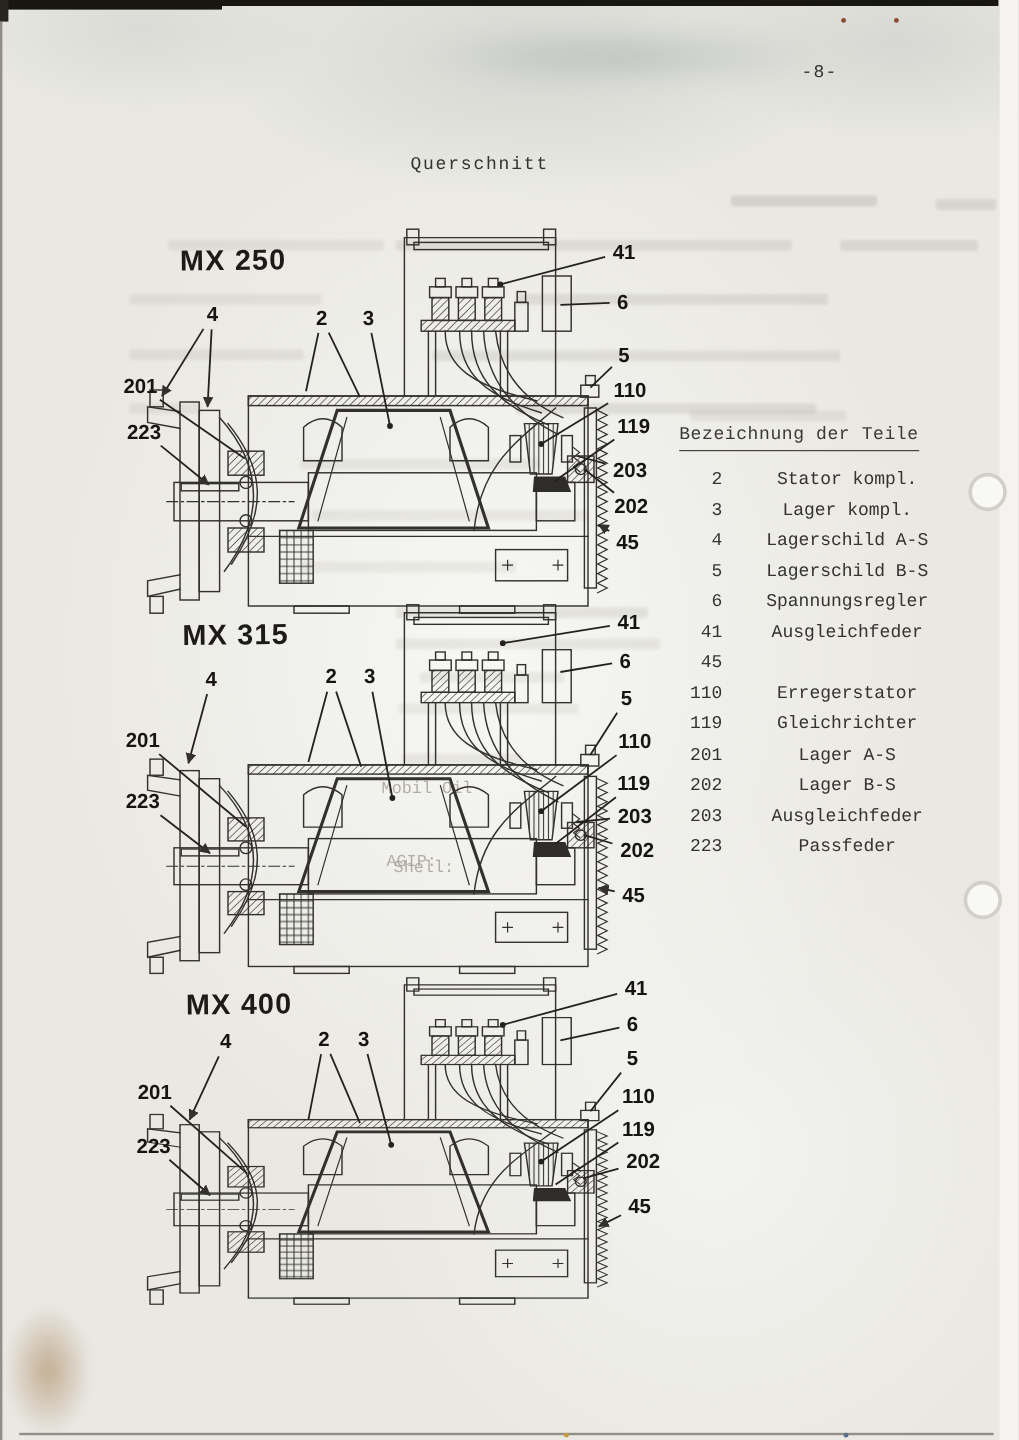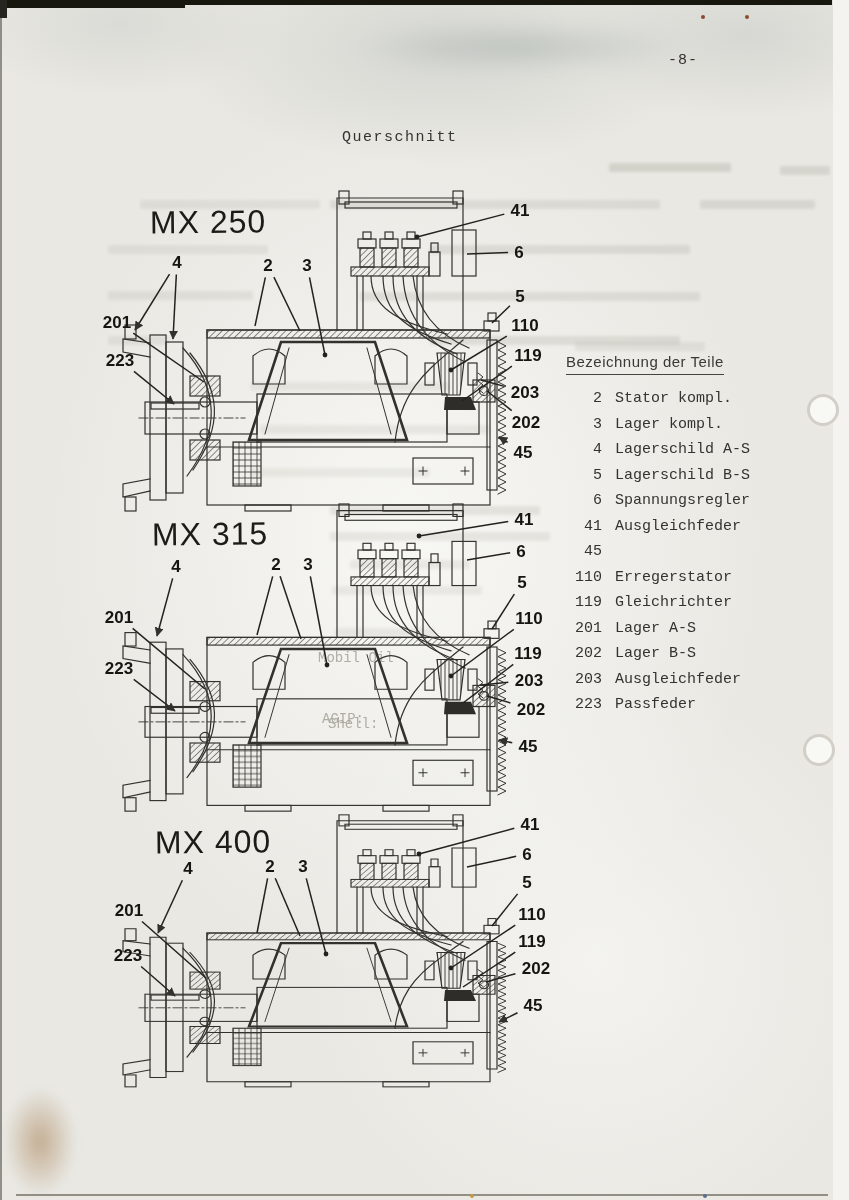--- a/index.html
+++ b/index.html
@@ -30,29 +30,29 @@
     background:radial-gradient(closest-side, rgba(165,176,170,.5), rgba(165,176,170,0));}
   .gl{position:absolute;height:9px;background:#aeaca3;opacity:.22;filter:blur(1.5px);border-radius:2px;}
   .ghost-frag{position:absolute;font-family:"Liberation Mono",monospace;font-size:14px;
     color:#a5a299;opacity:.85;filter:blur(.4px);white-space:pre;}
   
   .mono{font-family:"Liberation Mono",monospace;color:#343330;}
   .page-number{position:absolute;left:668px;top:52px;font-size:15px;letter-spacing:1px;}
   .doc-title{position:absolute;left:342px;top:129px;font-size:15px;letter-spacing:1.5px;text-align:center;}
   
   .legend{position:absolute;left:566px;top:353px;width:240px;}
-  .legend-title{font-family:Liberation Sans, sans-serif;font-size:15px;color:#3a3935;
+  .legend-title{font-family:Liberation Mono, monospace;font-size:15px;color:#3a3935;
     border-bottom:1.5px solid #45443f;padding-bottom:4px;display:inline-block;letter-spacing:.5px;}
   .legend-items{margin-top:15px;}
   .legend-row{display:flex;margin-bottom:8.5px;font-size:15px;line-height:17px;}
   .leg-num{width:36px;text-align:right;flex:none;}
-  .leg-name{margin-left:13px;width:182px;}
+  .leg-name{margin-left:13px;width:182px;text-align:center;}
   
   .diagram{position:absolute;left:95px;width:460px;}
-  .model-label{position:absolute;font-size:32px;font-weight:400;letter-spacing:1px;color:#1c1b18;
+  .model-label{position:absolute;font-size:24px;font-weight:700;letter-spacing:1px;color:#1c1b18;
     transform:rotate(-.6deg);}
   .dsvg{position:absolute;left:0;top:0;}
   .callout-text{font-family:"Liberation Sans",sans-serif;font-weight:700;font-size:17px;fill:#161511;}
   .hidden-defs{position:absolute;width:0;height:0;overflow:hidden;}
 </style>
 </head>
 <body>
 
 <div class="page">
 

